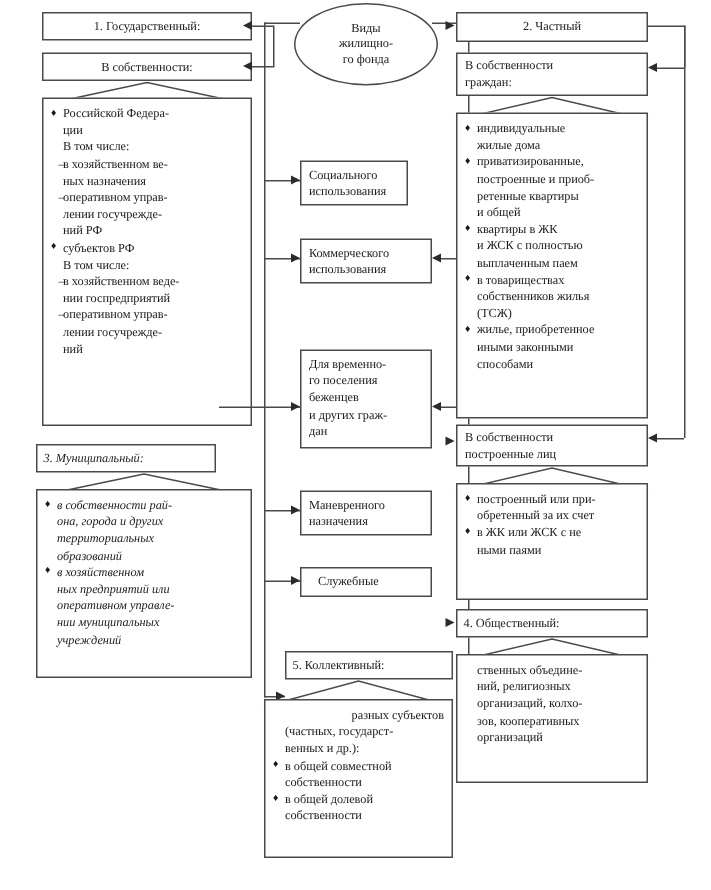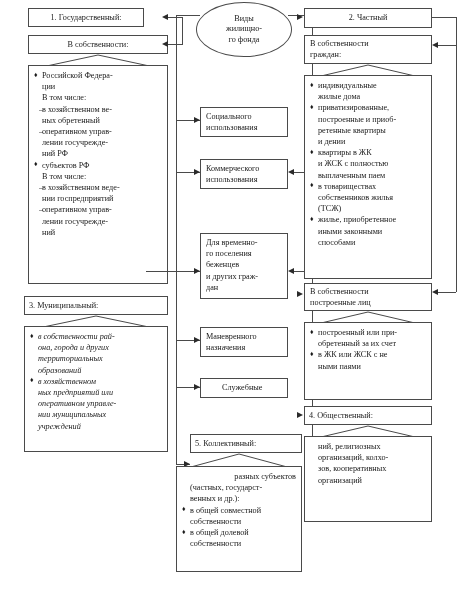--- a/index.html
+++ b/index.html
@@ -54,21 +54,21 @@
     <span>го фонда</span>
   </div>
 
   <div class="hline" style="left:176px;top:15px;width:24px;"></div>
   <div class="hline" style="left:288px;top:15px;width:24px;"></div>
 
   <div class="vline" style="left:176px;top:15px;height:450px;"></div>
 
   <div class="vline" style="left:312px;top:15px;height:455px;"></div>
 
-  <div class="box hdr center" style="left:28px;top:8px;width:116px;height:19px;">
+  <div class="box hdr center" style="left:28px;top:8px;width:140px;height:19px;">
     <span>1. Государственный:</span>
   </div>
   <div class="hline" style="left:168px;top:17px;width:14px;"></div>
   <div class="arw l" style="left:162px;top:13.6px;"></div>
 
   <div class="box hdr center" style="left:28px;top:35px;width:140px;height:19px;">
     <span>В собственности:</span>
   </div>
   <div class="hline" style="left:168px;top:44px;width:14px;"></div>
   <div class="arw l" style="left:162px;top:40.6px;"></div>
@@ -76,35 +76,35 @@
 
   <svg class="roofsvg" style="left:28px;top:54px;width:140px;height:16px;">
     <path d="M0,16 L70,1 L140,16"></path>
   </svg>
   <div class="box" style="left:28px;top:65px;width:140px;height:219px;padding:4px 5px;">
     <ul class="lst">
         <li class="bul">Российской Федера-</li>
         <li class="plain">ции</li>
         <li class="plain">В том числе:</li>
         <li class="dash">в хозяйственном ве-</li>
-        <li class="plain">ных обретенный</li>
+        <li class="plain">ных назначения</li>
         <li class="dash">оперативном управ-</li>
         <li class="plain">лении госучрежде-</li>
         <li class="plain">ний РФ</li>
         <li class="bul">субъектов РФ</li>
         <li class="plain">В том числе:</li>
         <li class="dash">в хозяйственном веде-</li>
         <li class="plain">нии госпредприятий</li>
         <li class="dash">оперативном управ-</li>
         <li class="plain">лении госучрежде-</li>
         <li class="plain">ний</li>
       </ul>
   </div>
 
-  <div class="box hdr" style="left:24px;top:296px;width:144px;height:19px;">
+  <div class="box hdr" style="left:24px;top:296px;width:120px;height:19px;font-style:italic;">
     <span>3. Муниципальный:</span>
   </div>
   <svg class="roofsvg" style="left:24px;top:315px;width:144px;height:16px;">
     <path d="M0,16 L72,1 L144,16"></path>
   </svg>
   <div class="box" style="left:24px;top:326px;width:144px;height:126px;padding:4px 5px;font-style:italic;">
     <ul class="lst">
         <li class="bul">в собственности рай-</li>
         <li class="plain">она, города и других</li>
         <li class="plain">территориальных</li>
@@ -128,21 +128,21 @@
 
   <div class="hline" style="left:176px;top:340px;width:24px;"></div>
   <div class="arw r" style="left:194px;top:336.6px;"></div>
 
   <div class="hline" style="left:176px;top:387px;width:24px;"></div>
   <div class="arw r" style="left:194px;top:383.6px;"></div>
 
   <div class="hline" style="left:176px;top:464px;width:14px;"></div>
   <div class="arw r" style="left:184px;top:460.6px;"></div>
 
-  <div class="box" style="left:200px;top:107px;width:88px;height:30px;padding:3px 5px;">
+  <div class="box" style="left:200px;top:107px;width:72px;height:30px;padding:3px 5px;">
     <span class="cap">Социального</span>
     <span class="cap">использования</span>
   </div>
 
   <div class="box" style="left:200px;top:159px;width:88px;height:30px;padding:3px 5px;">
     <span class="cap">Коммерческого</span>
     <span class="cap">использования</span>
   </div>
 
   <div class="box" style="left:200px;top:233px;width:88px;height:66px;padding:3px 5px;">
@@ -151,21 +151,21 @@
     <span class="cap">беженцев</span>
     <span class="cap">и других граж-</span>
     <span class="cap">дан</span>
   </div>
 
   <div class="box" style="left:200px;top:327px;width:88px;height:30px;padding:3px 5px;">
     <span class="cap">Маневренного</span>
     <span class="cap">назначения</span>
   </div>
 
-  <div class="box hdr" style="left:200px;top:378px;width:88px;height:20px;padding:3px 21px;">
+  <div class="box hdr" style="left:200px;top:378px;width:88px;height:20px;padding:3px 11px;">
     <span class="cap">Служебные</span>
   </div>
 
   <div class="hline" style="left:294px;top:172px;width:20px;"></div>
   <div class="arw l" style="left:288px;top:168.6px;"></div>
 
   <div class="hline" style="left:294px;top:271px;width:20px;"></div>
   <div class="arw l" style="left:288px;top:267.6px;"></div>
 
   <div class="box hdr center" style="left:304px;top:8px;width:128px;height:20px;">
@@ -181,21 +181,21 @@
   <svg class="roofsvg" style="left:304px;top:64px;width:128px;height:16px;">
     <path d="M0,16 L64,1 L128,16"></path>
   </svg>
   <div class="box" style="left:304px;top:75px;width:128px;height:204px;padding:4px 5px;">
     <ul class="lst">
         <li class="bul">индивидуальные</li>
         <li class="plain">жилые дома</li>
         <li class="bul">приватизированные,</li>
         <li class="plain">построенные и приоб-</li>
         <li class="plain">ретенные квартиры</li>
-        <li class="plain">и дении</li>
+        <li class="plain">и общей</li>
         <li class="bul">квартиры в ЖК</li>
         <li class="plain">и ЖСК с полностью</li>
         <li class="plain">выплаченным паем</li>
         <li class="bul">в товариществах</li>
         <li class="plain">собственников жилья</li>
         <li class="plain">(ТСЖ)</li>
         <li class="bul">жилье, приобретенное</li>
         <li class="plain">иными законными</li>
         <li class="plain">способами</li>
       </ul>
@@ -222,20 +222,21 @@
   <div class="box hdr" style="left:304px;top:406px;width:128px;height:19px;">
     <span>4. Общественный:</span>
   </div>
   <div class="arw r" style="left:297px;top:411.6px;"></div>
 
   <svg class="roofsvg" style="left:304px;top:425px;width:128px;height:16px;">
     <path d="M0,16 L64,1 L128,16"></path>
   </svg>
   <div class="box" style="left:304px;top:436px;width:128px;height:86px;padding:4px 5px;">
     <ul class="lst">
+        <li class="plain">ственных объедине-</li>
         <li class="plain">ний, религиозных</li>
         <li class="plain">организаций, колхо-</li>
         <li class="plain">зов, кооперативных</li>
         <li class="plain">организаций</li>
       </ul>
   </div>
 
   <div class="box hdr" style="left:190px;top:434px;width:112px;height:19px;">
     <span>5. Коллективный:</span>
   </div>

